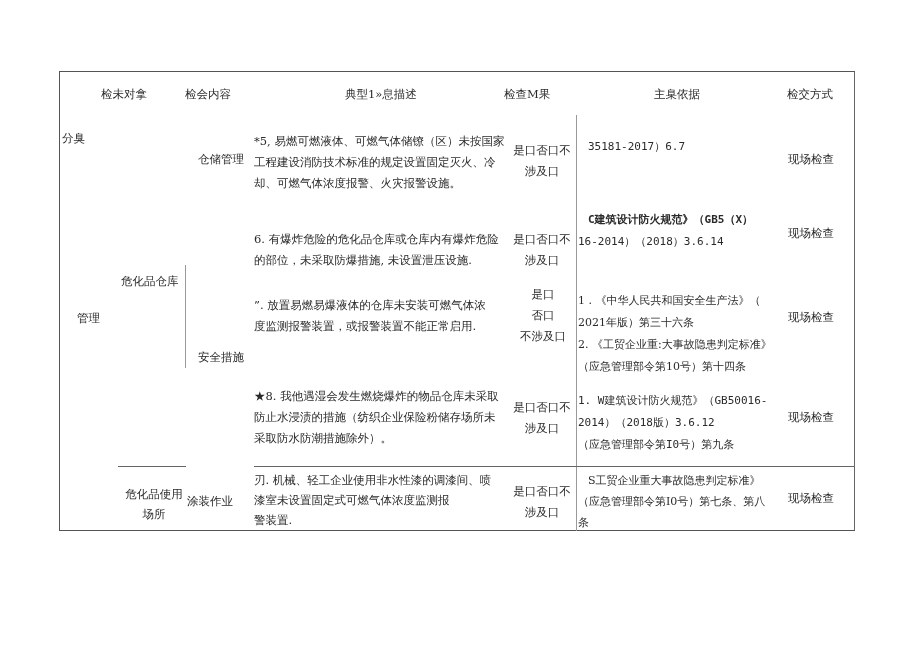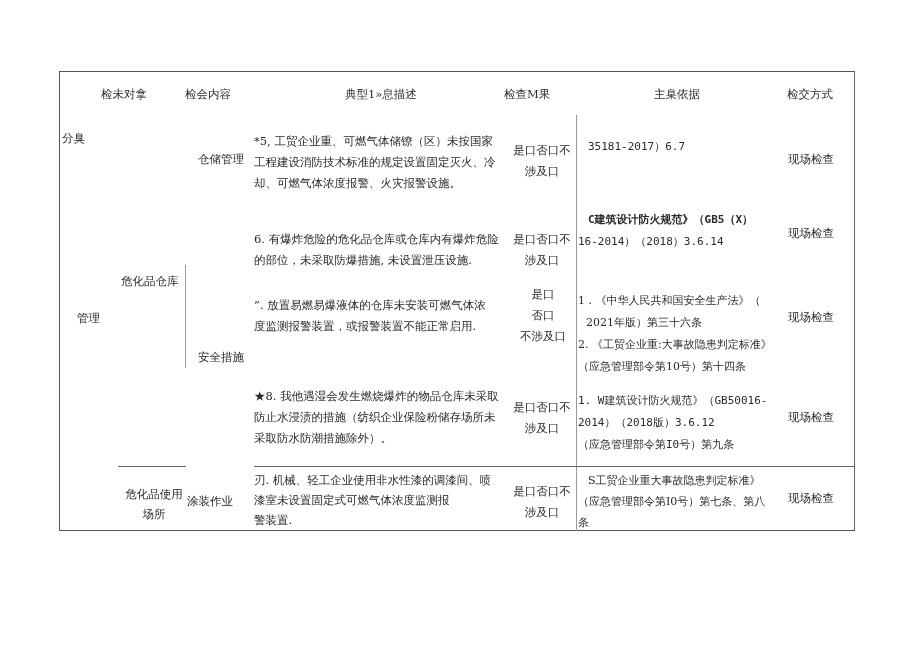--- a/index.html
+++ b/index.html
@@ -38,21 +38,21 @@
 <div class="abs hdr" style="left:121px; top:274px;">危化品仓库</div>
 <div class="abs txt center" style="left:118px; top:484px; width:72px; line-height:20px;">
   <div>危化品使用</div>
   <div>场所</div>
 </div>
 <div class="abs hdr" style="left:198px; top:152px;">仓储管理</div>
 <div class="abs hdr" style="left:198px; top:350px;">安全措施</div>
 <div class="abs hdr" style="left:187px; top:494px;">涂装作业</div>
 
 <div class="abs txt" style="left:254px; top:131px;">
-  <div>*5, 工贸企业重、可燃气体储镣（区）未按国家</div>
+  <div>*5, 易燃可燃液体、可燃气体储镣（区）未按国家</div>
   <div>工程建设消防技术标准的规定设置固定灭火、冷</div>
   <div>却、可燃气体浓度报警、火灾报警设施。</div>
 </div>
 <div class="abs txt center" style="left:508px; top:140px; width:68px;">
   <div>是口否口不</div>
   <div>涉及口</div>
 </div>
 <div class="abs ref" style="left:588px; top:136px;">
   <div>35181-2017）6.7</div>
 </div>
@@ -76,21 +76,21 @@
   <div>”. 放置易燃易爆液体的仓库未安装可燃气体浓</div>
   <div>度监测报警装置，或报警装置不能正常启用.</div>
 </div>
 <div class="abs txt center" style="left:510px; top:284px; width:66px;">
   <div>是口</div>
   <div>否口</div>
   <div>不涉及口</div>
 </div>
 <div class="abs ref2" style="left:578px; top:290px;">
   <div>1 . 《中华人民共和国安全生产法》（</div>
-  <div style="padding-left:8px;">2021年版）第三十六条</div>
+  <div style="">2021年版）第三十六条</div>
   <div>2. 《工贸企业重:大事故隐患判定标准》</div>
   <div>（应急管理部令第10号）第十四条</div>
 </div>
 <div class="abs hdr" style="left:788px; top:310px;">现场检查</div>
 
 <div class="abs txt" style="left:254px; top:386px;">
   <div>★8. 我他遇湿会发生燃烧爆炸的物品仓库未采取</div>
   <div>防止水浸渍的措施（纺织企业保险粉储存场所未</div>
   <div>采取防水防潮措施除外）。</div>
 </div>

